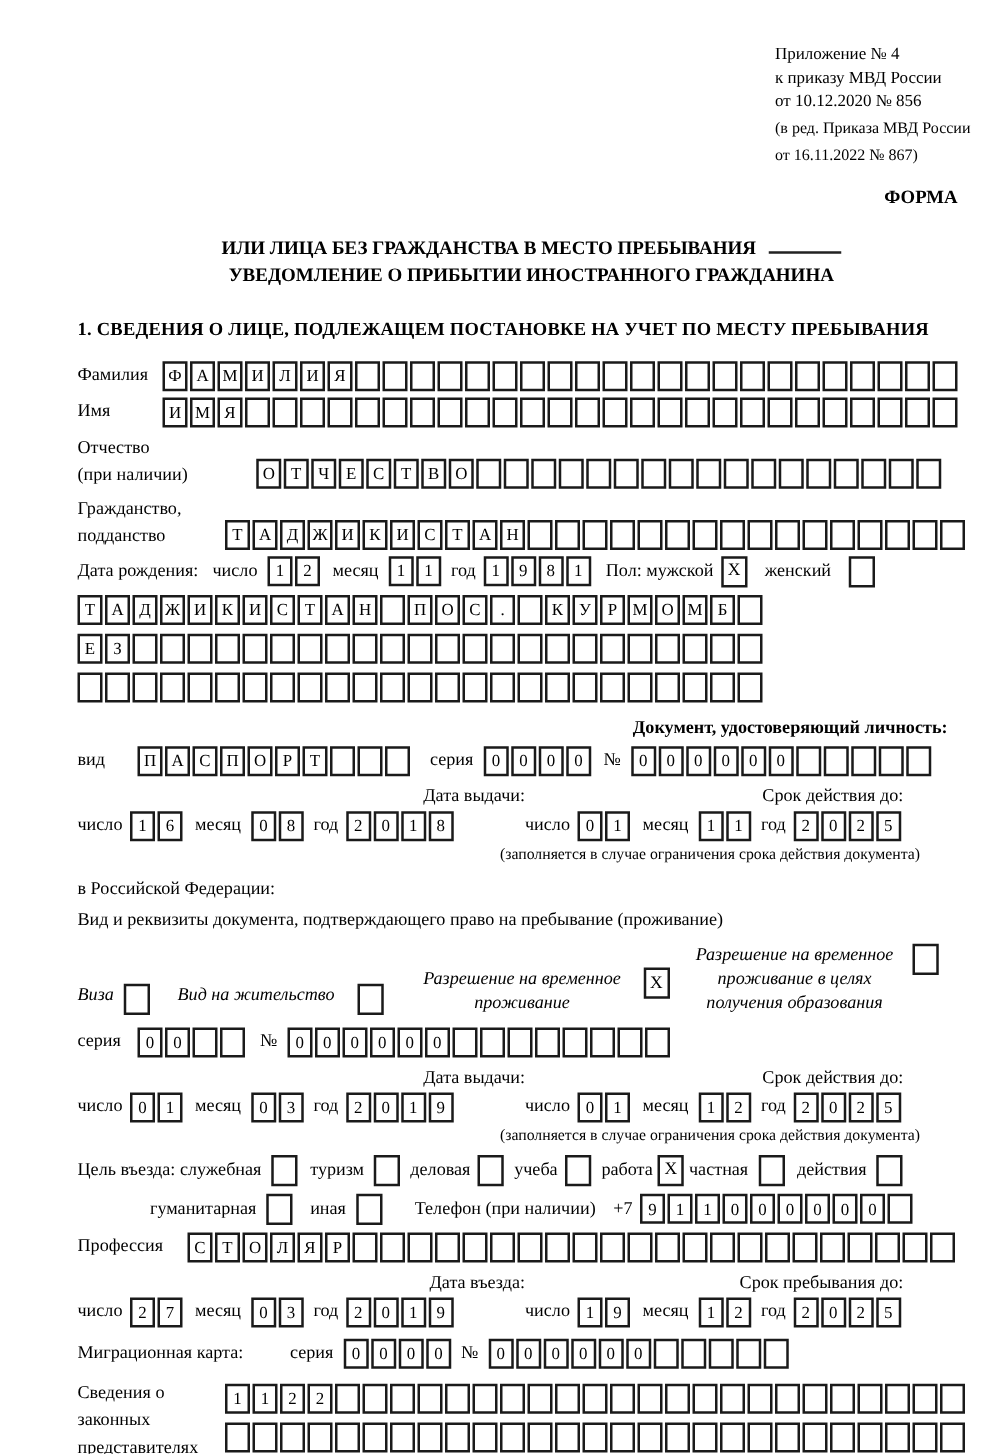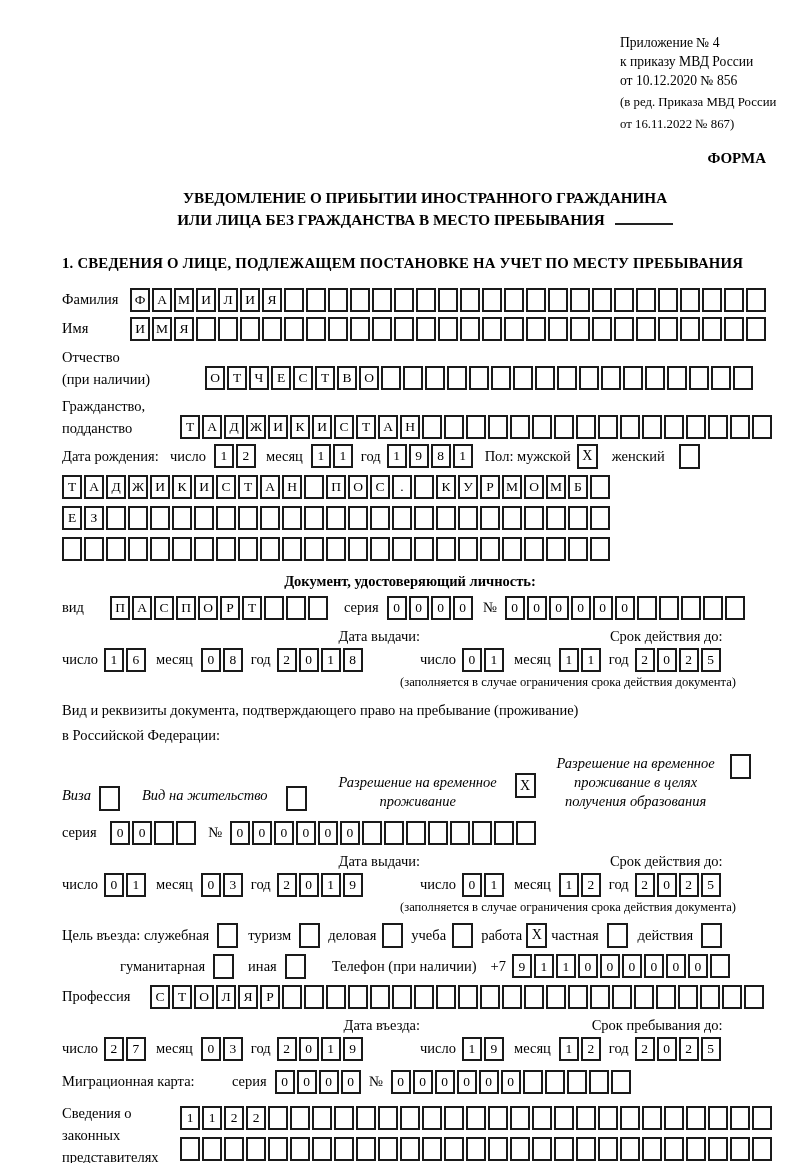--- a/index.html
+++ b/index.html
@@ -26,42 +26,42 @@
   
   .cbox{box-sizing:content-box;flex:0 0 auto;width:17px;height:21px;border:2px solid #1a1a1a;
         display:inline-flex;align-items:center;justify-content:center;font-size:14px;}
   
   .dates{display:flex;align-items:flex-start;margin-top:8px;}
   .dcol{flex:0 0 auto;}
   .dcol .dhead{font-size:14.5px;text-align:right;margin-bottom:3px;}
   .dcol .frow{margin-bottom:0;}
   .note{font-size:12.6px;text-align:right;padding-right:52px;margin-top:3px;margin-bottom:8px;}
   .mr6{margin-right:6px;} .mr8{margin-right:8px;} .ml8{margin-left:8px;}
-  .doc-head{font-weight:bold;font-size:14.5px;text-align:center;margin:4px 30px 6px 0;}
+  .doc-head{font-weight:bold;font-size:14.5px;text-align:right;margin:4px 30px 6px 0;}
   .intro{font-size:14.5px;line-height:1.75;}
   .opt{display:flex;align-items:flex-start;flex:0 0 auto;}
   .optlbl{font-size:14.5px;text-align:center;line-height:1.3;font-style:italic;}
 </style>
 </head>
 <body>
 
 <div class="page">
 
   <div class="hdr">
     <div>Приложение № 4</div>
     <div>к приказу МВД России</div>
     <div>от 10.12.2020 № 856</div>
     <div class="sub">(в ред. Приказа МВД России</div>
     <div class="sub">от 16.11.2022 № 867)</div>
   </div>
   <div class="forma">ФОРМА</div>
 
   <div class="title">
+    <div><span>ИЛИ ЛИЦА БЕЗ ГРАЖДАНСТВА В МЕСТО ПРЕБЫВАНИЯ</span><span class="title-underline"></span></div>
     <div>УВЕДОМЛЕНИЕ О ПРИБЫТИИ ИНОСТРАННОГО ГРАЖДАНИНА</div>
-    <div><span>ИЛИ ЛИЦА БЕЗ ГРАЖДАНСТВА В МЕСТО ПРЕБЫВАНИЯ</span><span class="title-underline"></span></div>
   </div>
 
   <div class="sect">1. СВЕДЕНИЯ О ЛИЦЕ, ПОДЛЕЖАЩЕМ ПОСТАНОВКЕ НА УЧЕТ ПО МЕСТУ ПРЕБЫВАНИЯ</div>
 
   <div class="frow">
     <span class="lbl" style="width:68px">Фамилия</span>
     <div class="cells">
         <span class="cell">Ф</span>
         <span class="cell">А</span>
         <span class="cell">М</span>
@@ -390,22 +390,22 @@
             <span class="cell">0</span>
             <span class="cell">2</span>
             <span class="cell">5</span>
           </div>
       </div>
     </div>
   </div>
   <div class="note">(заполняется в случае ограничения срока действия документа)</div>
 
   <div class="intro">
+    <div>в Российской Федерации:</div>
     <div>Вид и реквизиты документа, подтверждающего право на пребывание (проживание)</div>
-    <div>в Российской Федерации:</div>
   </div>
 
   <div class="frow top" style="margin-top:6px">
     <div class="opt">
       <span class="optlbl">Виза</span>
       <span class="cbox ml8"></span>
     </div>
     <div class="opt" style="margin-left:22px">
       <span class="optlbl">Вид на жительство</span>
       <span class="cbox" style="margin-left:18px"></span>

